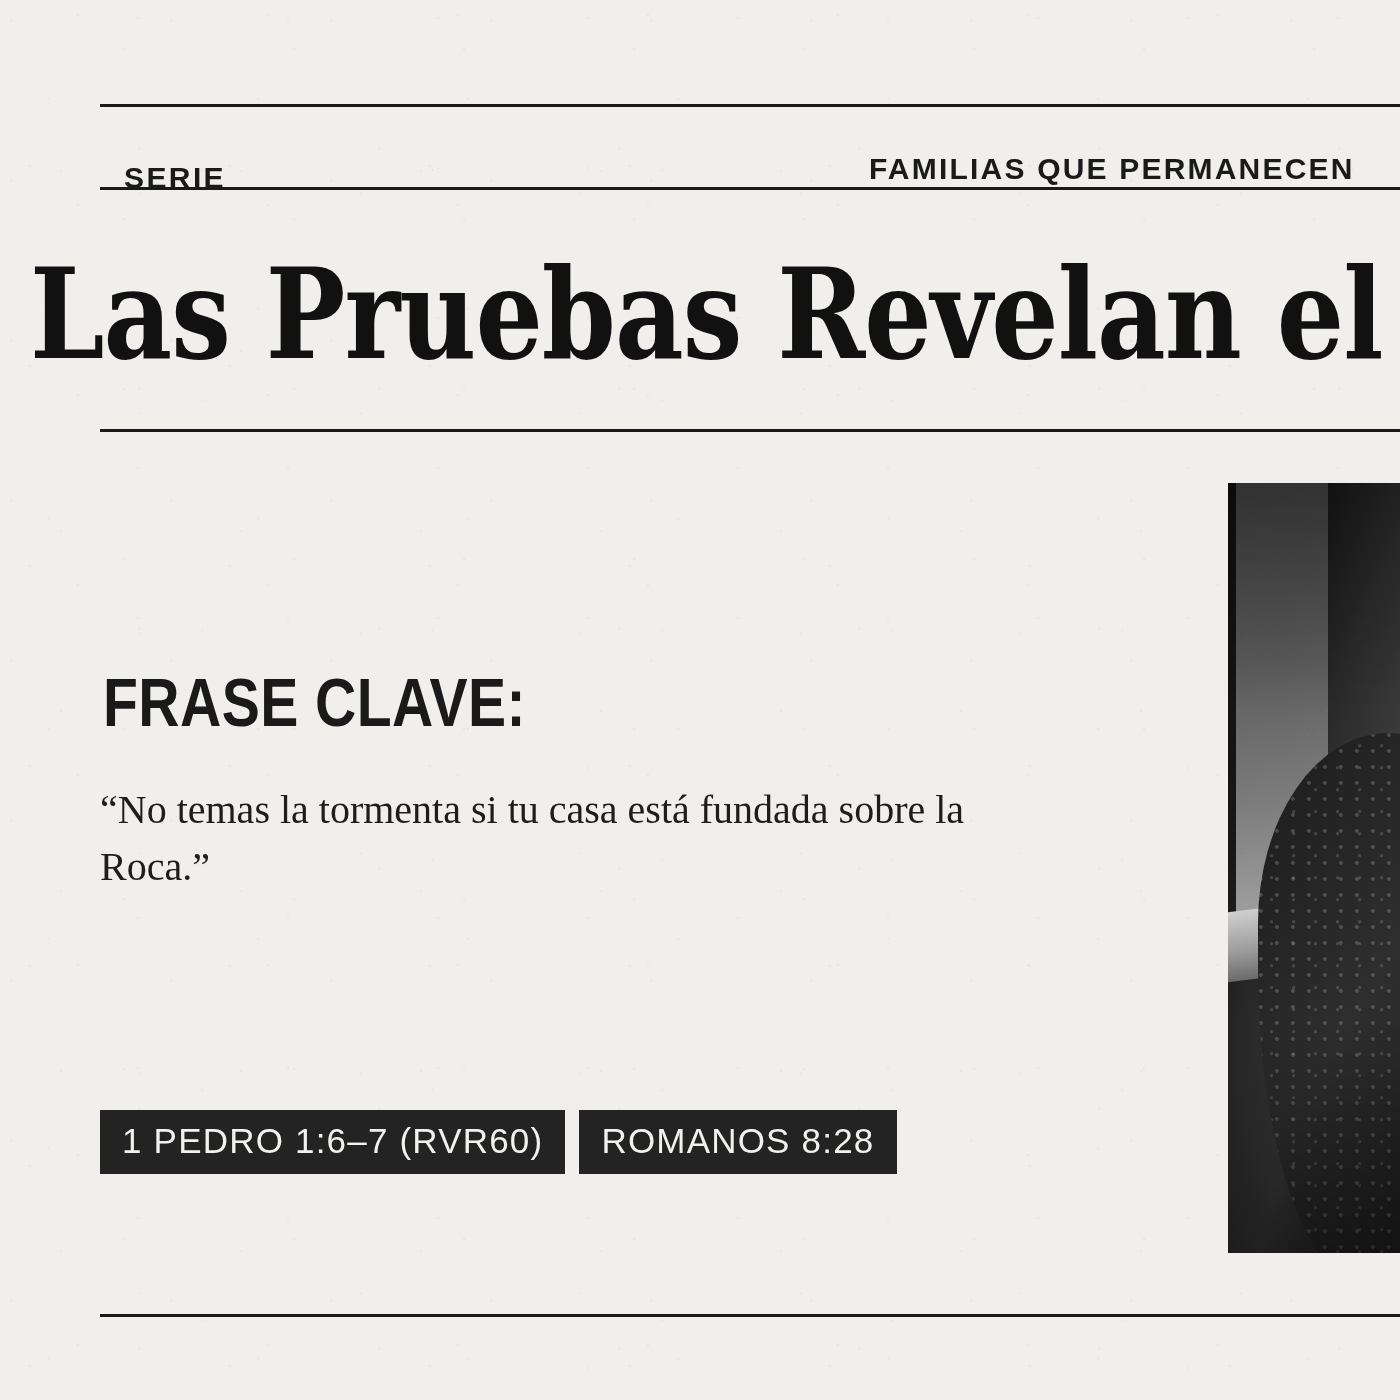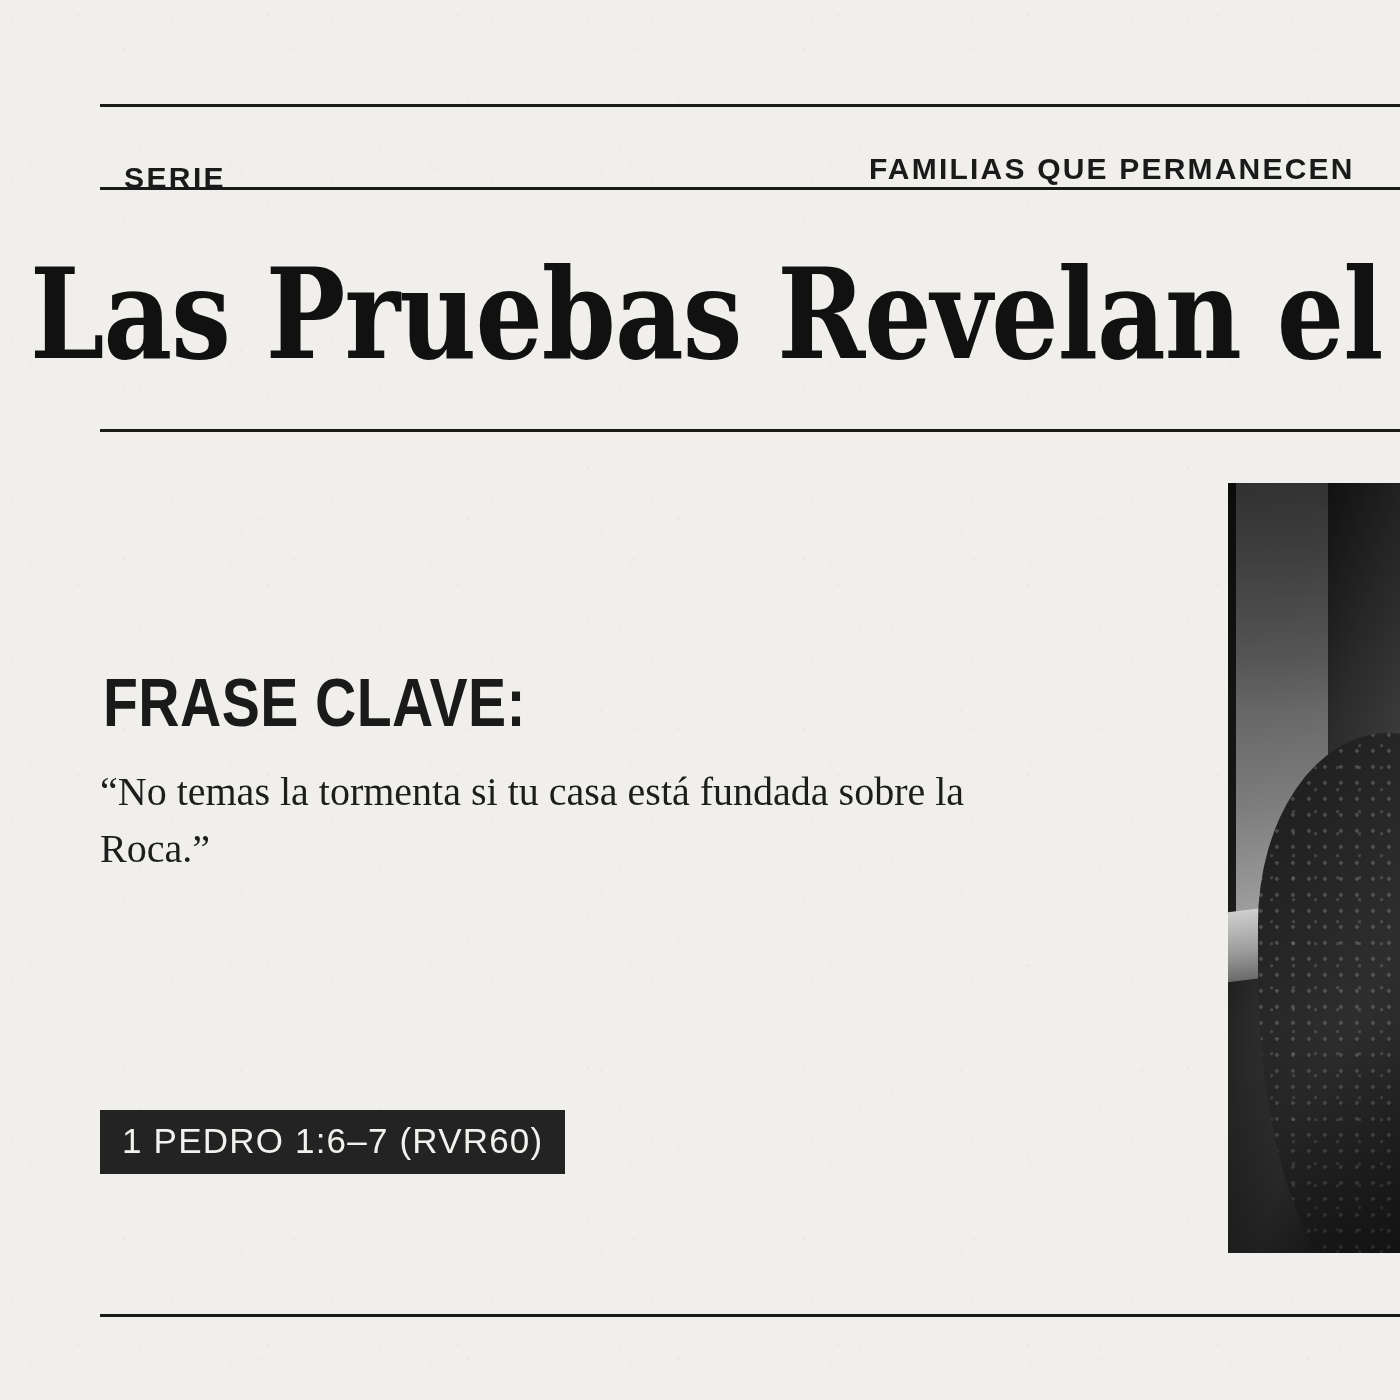--- a/index.html
+++ b/index.html
@@ -160,21 +160,21 @@
     font-weight: 700;
     font-size: 68px;
     letter-spacing: 0.5px;
     color: #1a1a1a;
     transform: scaleX(0.84);
     transform-origin: left center;
   }
   .kf-quote {
     position: absolute;
     left: 100px;
-    top: 764px;
+    top: 782px;
     width: 980px;
     font-family: "Liberation Serif", serif;
     font-size: 40px;
     line-height: 1.42;
     color: #1d1d1d;
   }
 
   
   .tags {
     position: absolute;
@@ -221,19 +221,20 @@
     <div class="ph-figure"></div>
     <div class="ph-shadow"></div>
   </div>
 
   <div class="kf-label">FRASE CLAVE:</div>
 
   <div class="kf-quote">“No temas la tormenta si tu casa está fundada sobre la Roca.”</div>
 
   <div class="tags">
     <div class="tag">1 PEDRO 1:6–7 (RVR60)</div>
+    <div class="tag">ROMANOS 8:28</div>
   </div>
 
   <div class="rule rule-bottom"></div>
 
 </div>
 
 <div class="paper-noise"></div>
 
 </body></html>

